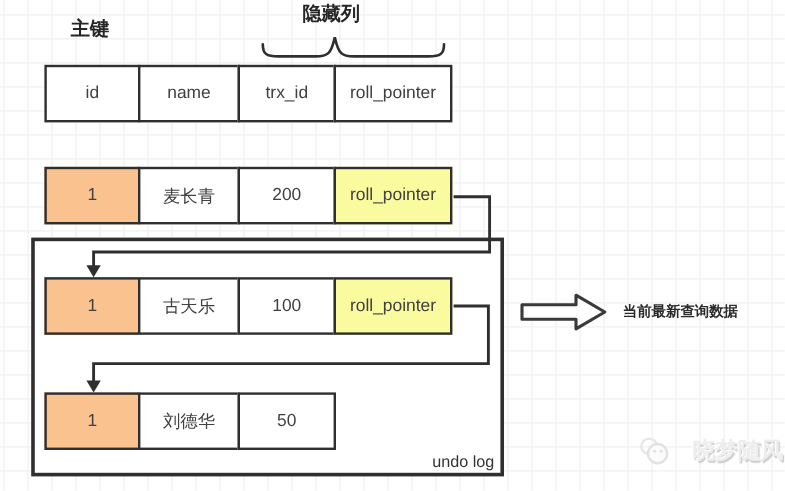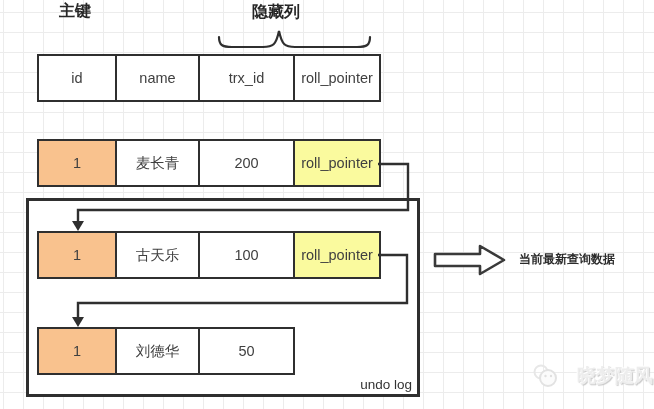--- a/index.html
+++ b/index.html
@@ -36,22 +36,22 @@
     height:100%;
     border:2px solid var(--line);
     background:#fff;
     display:flex; align-items:center; justify-content:center;
     font-size:14.5px; color:var(--text);
     white-space:nowrap;
   }
   .cell + .cell { margin-left:-2px; }
   .c0 { width:80px; }
   .c1 { width:85px; }
-  .c2 { width:97px; }
-  .c3 { width:88px; }
+  .c2 { width:82px; }
+  .c3 { width:99px; }
   .cell.orange { background:var(--orange); }
   .cell.yellow { background:var(--yellow); }
   #undo-box {
     position:absolute; left:26px; top:198px;
     width:394px; height:199px;
     background:#fff;
     border:3px solid var(--line);
   }
   #undo-box-label {
     position:absolute; right:5px; bottom:2px;
@@ -75,21 +75,21 @@
     color:#ededed;
     text-shadow:-1px -1px 0 #ffffff, 1px 1px 1px #c9c9c9;
     white-space:nowrap;
   }
 </style>
 </head>
 <body>
 
 <div id="canvas">
 
-  <div class="label" style="left:59px; top:1px;text-align:right;">主键</div>
+  <div class="label" style="left:59px; top:14px;text-align:right;">主键</div>
   <div class="label" style="left:252px; top:2px;">隐藏列</div>
 
   <div class="vrow" style="top:54px;">
     <div class="cell c0">id</div>
     <div class="cell c1">name</div>
     <div class="cell c2">trx_id</div>
     <div class="cell c3">roll_pointer</div>
   </div>
 
   <div class="vrow" style="top:139px;">

